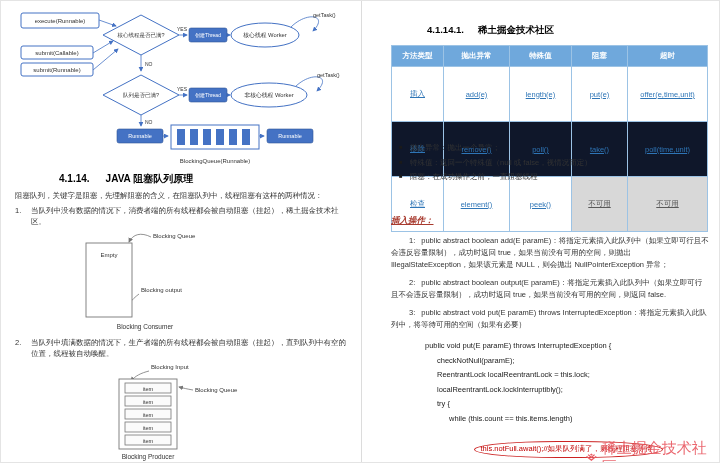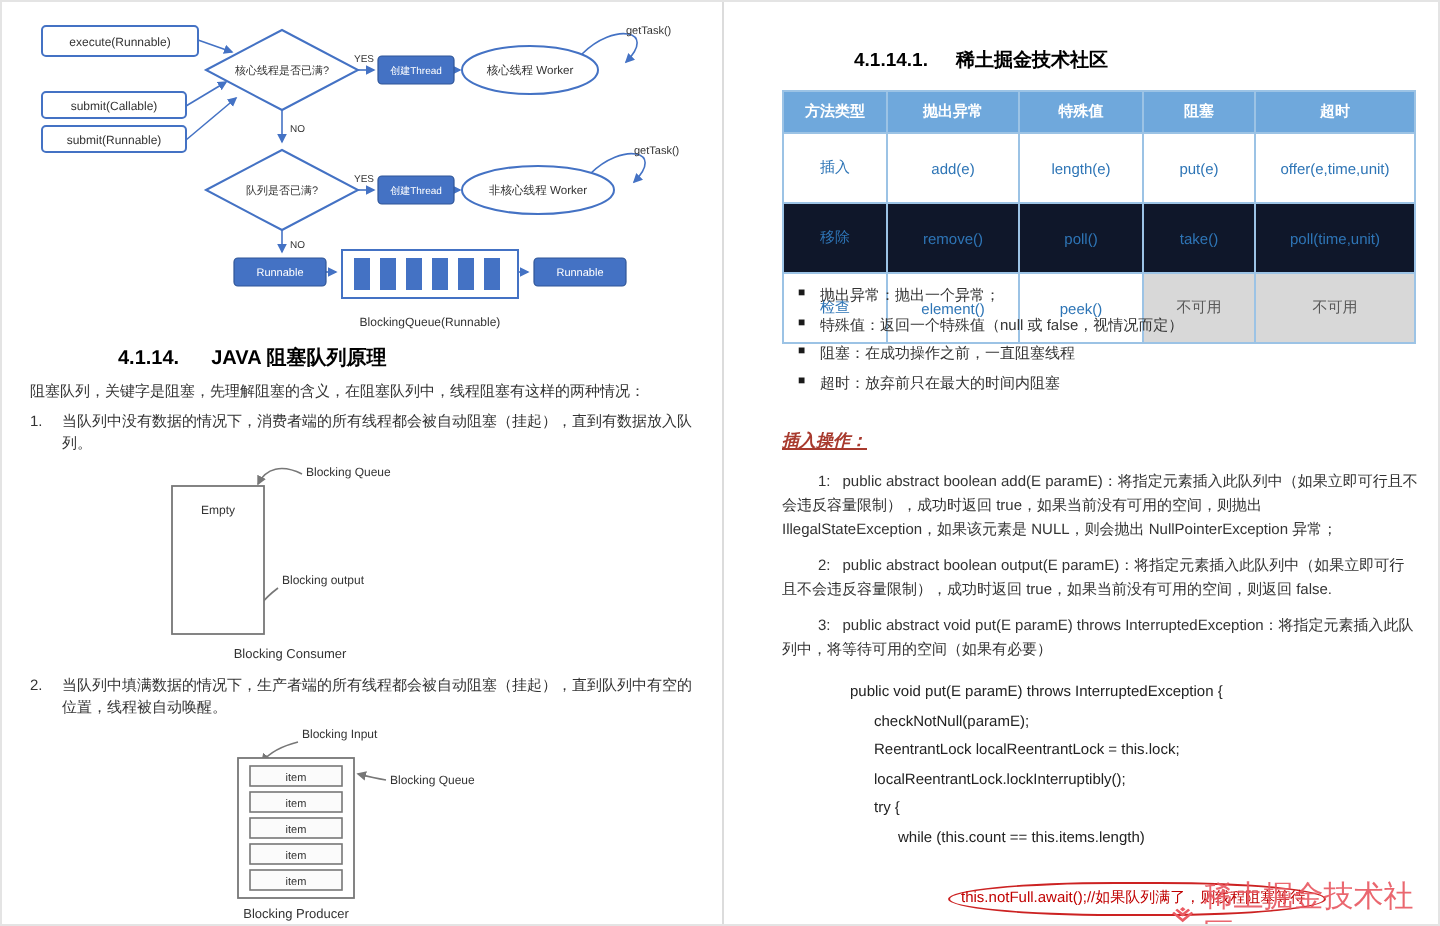--- a/index.html
+++ b/index.html
@@ -33,21 +33,21 @@
   .li1 { top:204px; }
   .li2 { top:336px; }
   .diag1 { position:absolute; left:52px; top:226px; }
   .diag2 { position:absolute; left:100px; top:358px; }
 
   
   .sec-title-r { position:absolute; left:426px; top:23px; font-size:9.5px; font-weight:bold; color:#000; }
   .sec-title-r .gap { display:inline-block; width:14px; }
   .tbl { position:absolute; left:390px; top:44px; border-collapse:collapse; font-size:7.5px; }
   .tbl th { background:#6fa8dc; color:#fff; font-weight:bold; border:1px solid #9cc3e5; padding:5px 2px; text-align:center; }
-  .tbl td { color:#2e75b6; border:1px solid #9cc3e5; padding:12px 2px; text-align:center; background:#fff; }
+  .tbl td { color:#2e75b6; border:1px solid #9cc3e5; padding:22px 2px; text-align:center; background:#fff;text-decoration:underline; }
   .tbl tr.alt td { background:#0f172a; }
   .tbl td.na { background:#d8d8d8; color:#595959;margin-left:24px; }
   .bullets { position:absolute; left:398px; top:142px; font-size:7.5px; color:#333; }
   .bullet { display:flex; margin-bottom:4.5px; }
   .bullet .sq { width:11px; flex:none; font-size:6px; color:#1a1a1a; padding-top:1px; }
   .ins-head { position:absolute; left:390px; top:214px; font-size:8.5px; font-weight:bold; font-style:italic; color:#a83a2e; text-decoration:underline; }
   .para { position:absolute; left:390px; width:318px; font-size:7.5px; line-height:12px; color:#333; text-indent:18px; }
   .p1 { top:234px; } .p2 { top:276px; } .p3 { top:306px; }
   .para .pnum { margin-right:6px; }
   .code { position:absolute; left:424px; top:338px; font-size:7.5px; color:#222; }
@@ -134,21 +134,21 @@
   </div>
 
   <div class="sec-title-l">
     <span>4.1.14.</span><span class="gap"></span><span>JAVA 阻塞队列原理</span>
   </div>
 
   <div class="intro">阻塞队列，关键字是阻塞，先理解阻塞的含义，在阻塞队列中，线程阻塞有这样的两种情况：</div>
 
   <div class="listitem li1">
     <span class="num">1.</span>
-    <span class="txt">当队列中没有数据的情况下，消费者端的所有线程都会被自动阻塞（挂起），直到有数据放入队列。</span>
+    <span class="txt">当队列中没有数据的情况下，消费者端的所有线程都会被自动阻塞（挂起），稀土掘金技术社区。</span>
   </div>
 
   <div class="diag1">
     <svg width="210" height="106" viewBox="0 0 210 106">
       <g stroke="#777" stroke-width="0.8" fill="none">
         <path d="M98,10 C88,5 80,7 76,15" marker-end="url(#ah2)"></path>
         <path d="M86,67 C78,73 74,79 70,86" marker-end="url(#ah2)"></path>
       </g>
       <rect x="33" y="16" width="46" height="74" class="dbox"></rect>
       <text x="56" y="30" class="t6 mid" fill="#444">Empty</text>
@@ -240,24 +240,20 @@
       <span>抛出异常：抛出一个异常；</span>
     </div>
     <div class="bullet">
       <span class="sq">■</span>
       <span>特殊值：返回一个特殊值（null 或 false，视情况而定）</span>
     </div>
     <div class="bullet">
       <span class="sq">■</span>
       <span>阻塞：在成功操作之前，一直阻塞线程</span>
     </div>
-    <div class="bullet">
-      <span class="sq">■</span>
-      <span>超时：放弃前只在最大的时间内阻塞</span>
-    </div>
   </div>
 
   <div class="ins-head">插入操作：</div>
 
   <div class="para p1">
     <span class="pnum">1:</span><span>public abstract boolean add(E paramE)：将指定元素插入此队列中（如果立即可行且不会违反容量限制），成功时返回 true，如果当前没有可用的空间，则抛出 IllegalStateException，如果该元素是 NULL，则会抛出 NullPointerException 异常；</span>
   </div>
   <div class="para p2">
     <span class="pnum">2:</span><span>public abstract boolean output(E paramE)：将指定元素插入此队列中（如果立即可行且不会违反容量限制），成功时返回 true，如果当前没有可用的空间，则返回 false.</span>
   </div>

